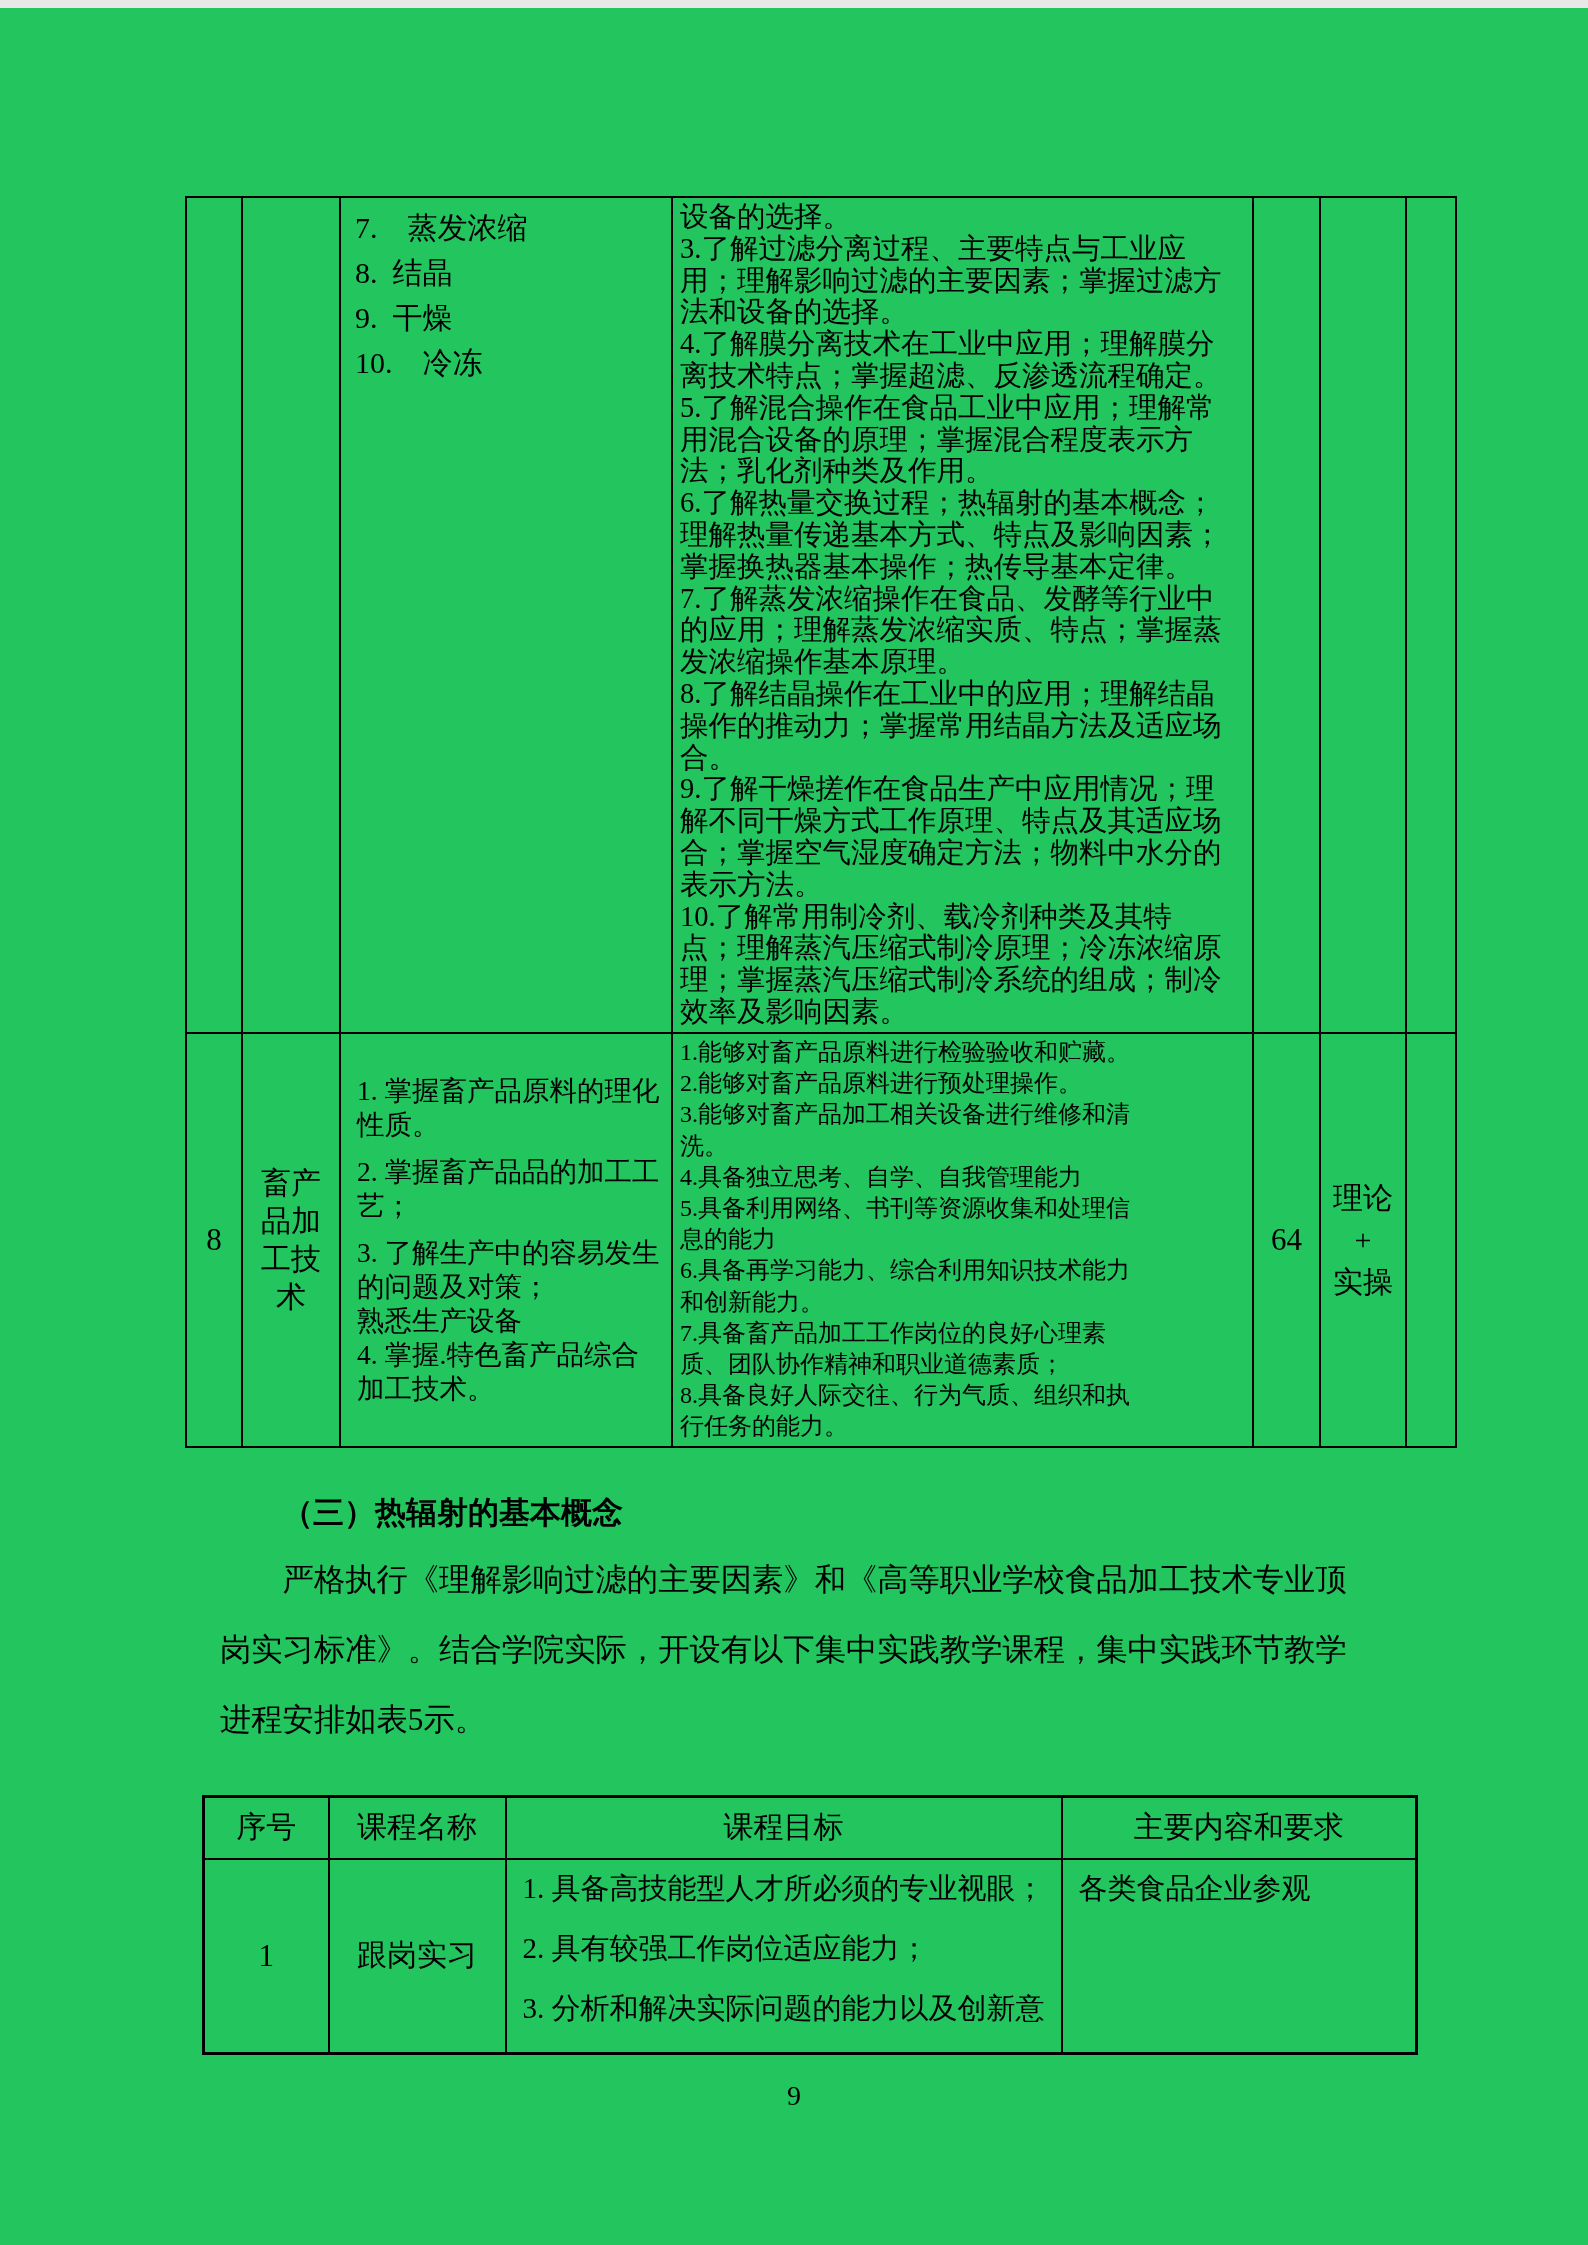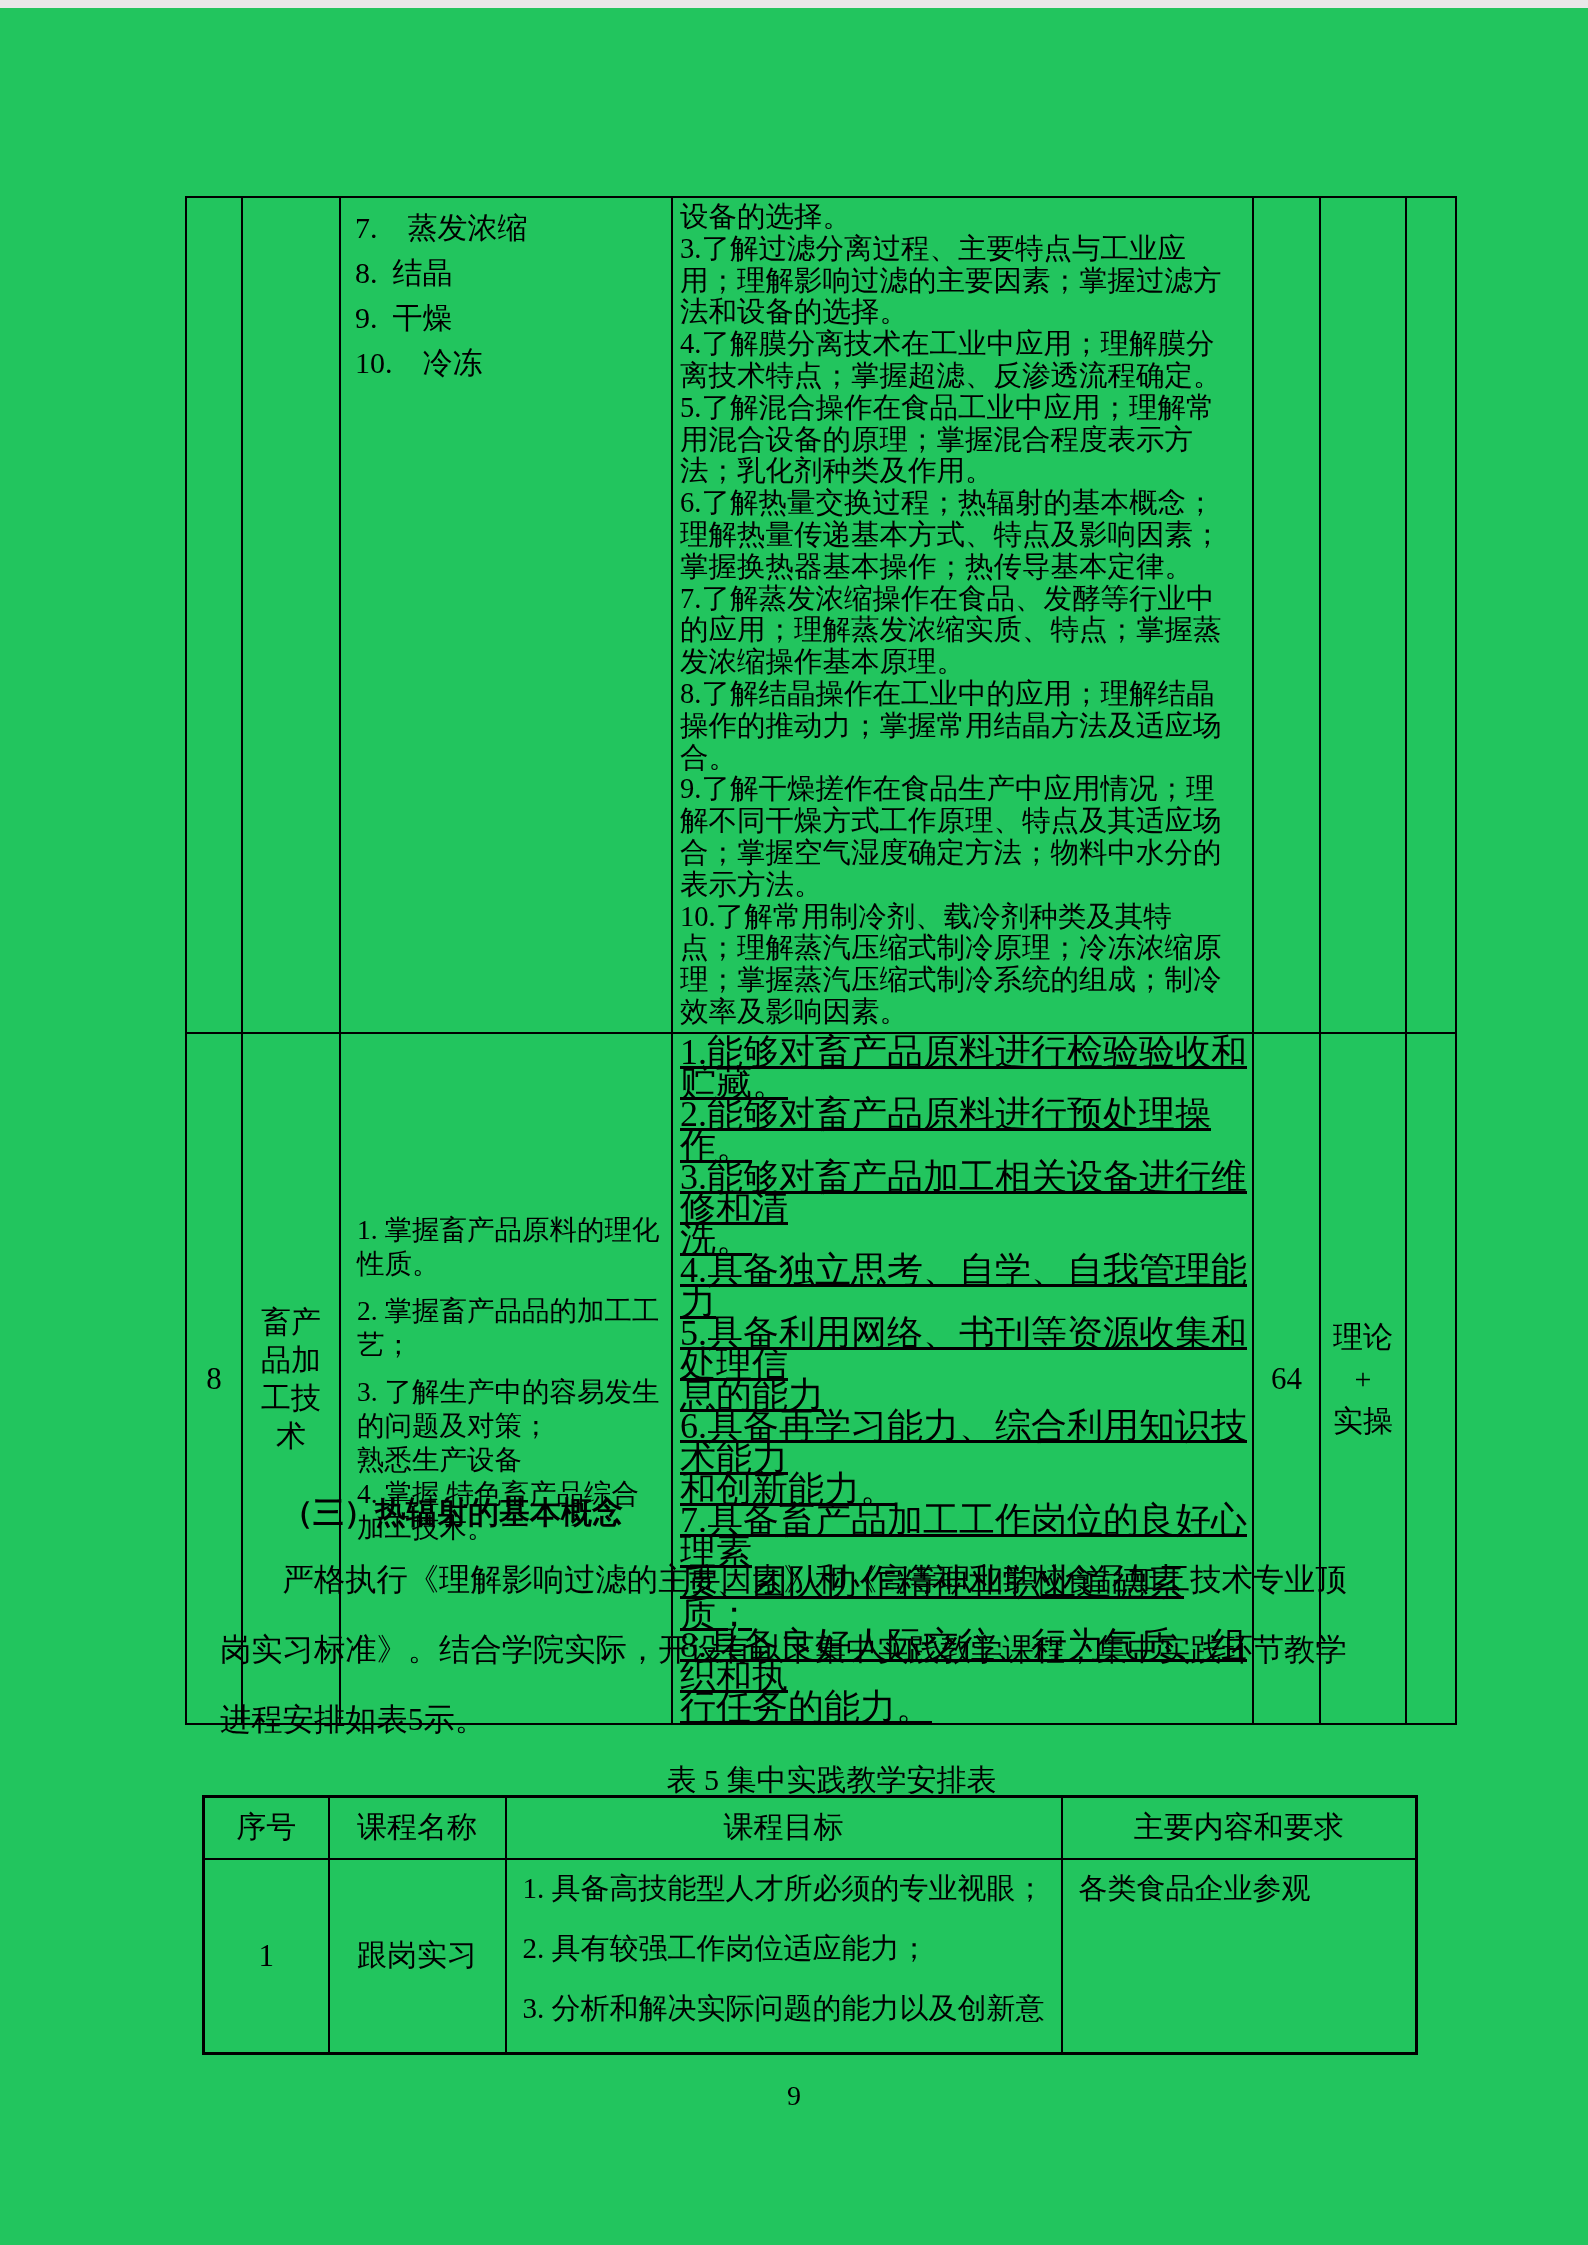--- a/index.html
+++ b/index.html
@@ -12,21 +12,21 @@
   td,th{border:2px solid #000;vertical-align:top;overflow:hidden;
         font-weight:normal;padding:0;}
   
   .t1{left:185px;top:188px;width:1270px;}
   .t1 .r1{height:836px;}
   .t1 .r2{height:414px;}
   .topics{font-size:30px;line-height:45px;padding:7px 4px 0 14px;white-space:pre-line;}
   .c-req{padding:3px 4px 0 7px;}
   .c-req p{margin:0;font-size:28.5px;line-height:31.8px;white-space:pre-line;}
   .c-req2{padding:3px 4px 0 7px;}
-  .c-req2 p{margin:0;font-size:36px;line-height:31.2px;white-space:pre-line;text-decoration:underline;}
+  .c-req2 p{margin:0;font-size:24px;line-height:31.2px;white-space:pre-line;}
   .mid{vertical-align:middle;text-align:center;}
   .idx{font-size:31px;}
   .course-name{font-size:30px;line-height:38px;padding:0 16px;vertical-align:middle;text-align:center;}
   .goals{vertical-align:middle;padding:0 6px 0 16px;}
   .goals p{margin:13px 0 0 0;font-size:27.5px;line-height:34px;white-space:pre-line;}
   .goals p:first-child{margin-top:0;}
   .hours{font-size:31px;}
   .mode{font-size:30px;line-height:42px;white-space:pre-line;vertical-align:middle;text-align:center;}
   
   .heading{position:absolute;left:282px;top:1484px;font-size:31px;font-weight:bold;}
@@ -135,21 +135,20 @@
 +
 实操</td>
         <td></td>
       </tr>
     </tbody>
   </table>
 
   <div class="heading">（三）热辐射的基本概念</div>
   <div class="para">严格执行《理解影响过滤的主要因素》和《高等职业学校食品加工技术专业顶岗实习标准》。结合学院实际，开设有以下集中实践教学课程，集中实践环节教学进程安排如表5示。</div>
 
-  <div class="tcap">表 5 集中实践教学安排表</div>
 
   <table class="t2">
     <colgroup>
       <col style="width:125px">
         <col style="width:177px">
       <col style="width:556px">
         <col style="width:355px">
     </colgroup>
     <tbody>
       <tr class="hr">

